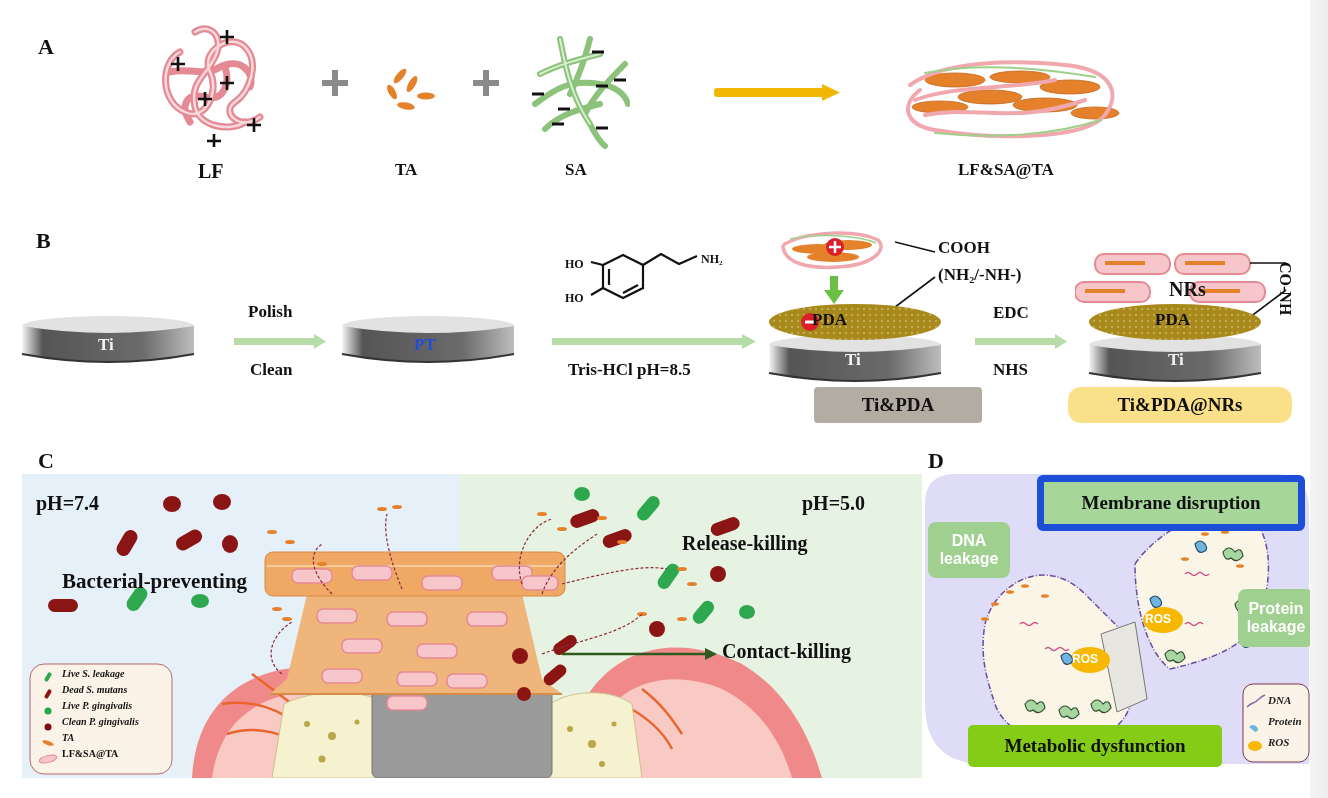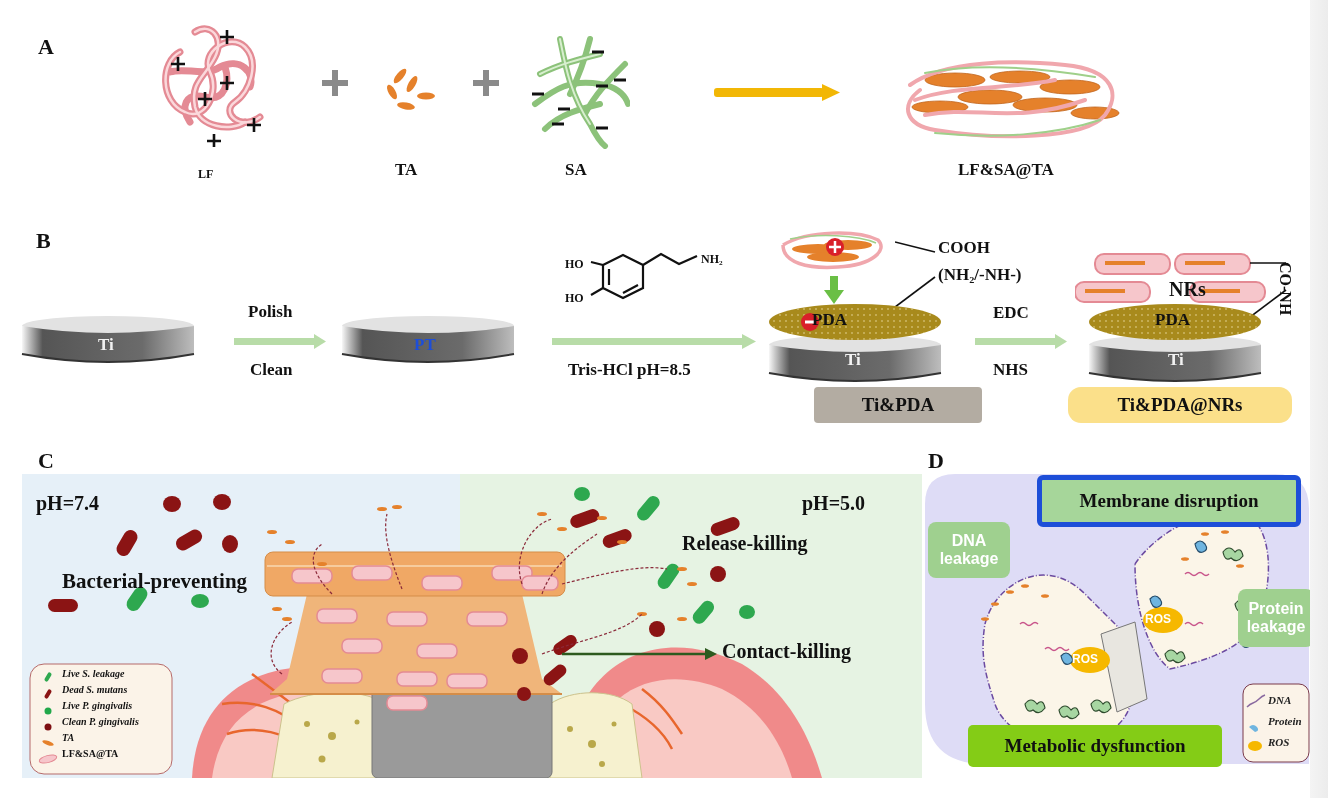--- a/index.html
+++ b/index.html
@@ -29,21 +29,21 @@
   </g>
   <g stroke="#111" stroke-width="2.6">
     <path d="M77 18v14M70 25h14"></path>
     <path d="M28 45v14M21 52h14"></path>
     <path d="M77 64v14M70 71h14"></path>
     <path d="M55 80v14M48 87h14"></path>
     <path d="M104 106v14M97 113h14"></path>
     <path d="M64 122v14M57 129h14"></path>
   </g>
 </svg>
-<div class="lbl" style="left:198px;top:167px;font-size:12px;">LF</div>
+<div class="lbl" style="left:198px;top:160px;font-size:20px;">LF</div>
 
 <div class="abs" style="left:322px;top:70px;width:26px;height:26px;">
   <div class="abs" style="left:10px;top:0;width:6px;height:26px;background:#8a8a8a;"></div>
   <div class="abs" style="left:0;top:10px;width:26px;height:6px;background:#8a8a8a;"></div>
 </div>
 
 <svg class="abs" style="left:382px;top:62px;" width="60" height="50">
   <g fill="#e5812b">
     <ellipse cx="18" cy="14" rx="9" ry="3.5" transform="rotate(-50 18 14)"></ellipse>
     <ellipse cx="30" cy="22" rx="9" ry="3.5" transform="rotate(-60 30 22)"></ellipse>
@@ -442,21 +442,21 @@
       <ellipse cx="300" cy="58" rx="4" ry="1.8"></ellipse>
       <ellipse cx="315" cy="92" rx="4" ry="1.8"></ellipse>
   </g>
 
   <rect x="318" y="210" width="66" height="78" rx="10" fill="#fbf3e8" stroke="#7a3a4a"></rect>
   <path d="M322 233 q3 -3 6 -4 t6 -4 t6 -4" stroke="#8a6aa0" stroke-width="1.5" fill="none"></path>
   <path d="M324 253 q4 -4 8 0 q3 4 -2 5z" fill="#6fb5e0"></path>
   <ellipse cx="330" cy="272" rx="7" ry="5" fill="#f6b800"></ellipse>
 </svg>
 
-<div class="abs" style="left:1037px;top:475px;width:254px;height:42px;background:#a6d69a;border:5px solid #1d4ed8;border-radius:6px;display:flex;align-items:center;justify-content:center;">
+<div class="abs" style="left:1037px;top:475px;width:254px;height:42px;background:#a6d69a;border:7px solid #1d4ed8;border-radius:6px;display:flex;align-items:center;justify-content:center;">
   <span class="lbl" style="position:static;font-size:19px;">Membrane disruption</span>
 </div>
 <div class="abs sans" style="left:928px;top:522px;width:82px;height:56px;background:#9fd08f;border-radius:8px;color:#fff;font-weight:bold;font-size:16px;line-height:18px;text-align:center;display:flex;align-items:center;justify-content:center;white-space:pre-line;">DNA
 leakage</div>
 <div class="abs sans" style="left:1238px;top:589px;width:76px;height:58px;background:#9fd08f;border-radius:8px;color:#fff;font-weight:bold;font-size:16px;line-height:18px;text-align:center;display:flex;align-items:center;justify-content:center;white-space:pre-line;">Protein
 leakage</div>
 <div class="abs sans" style="left:1072px;top:652px;font-size:12px;font-weight:bold;color:#fff;">ROS</div>
 <div class="abs sans" style="left:1145px;top:612px;font-size:12px;font-weight:bold;color:#fff;">ROS</div>
 
 <div class="abs" style="left:968px;top:725px;width:254px;height:42px;background:#84cc16;border-radius:5px;display:flex;align-items:center;justify-content:center;">

